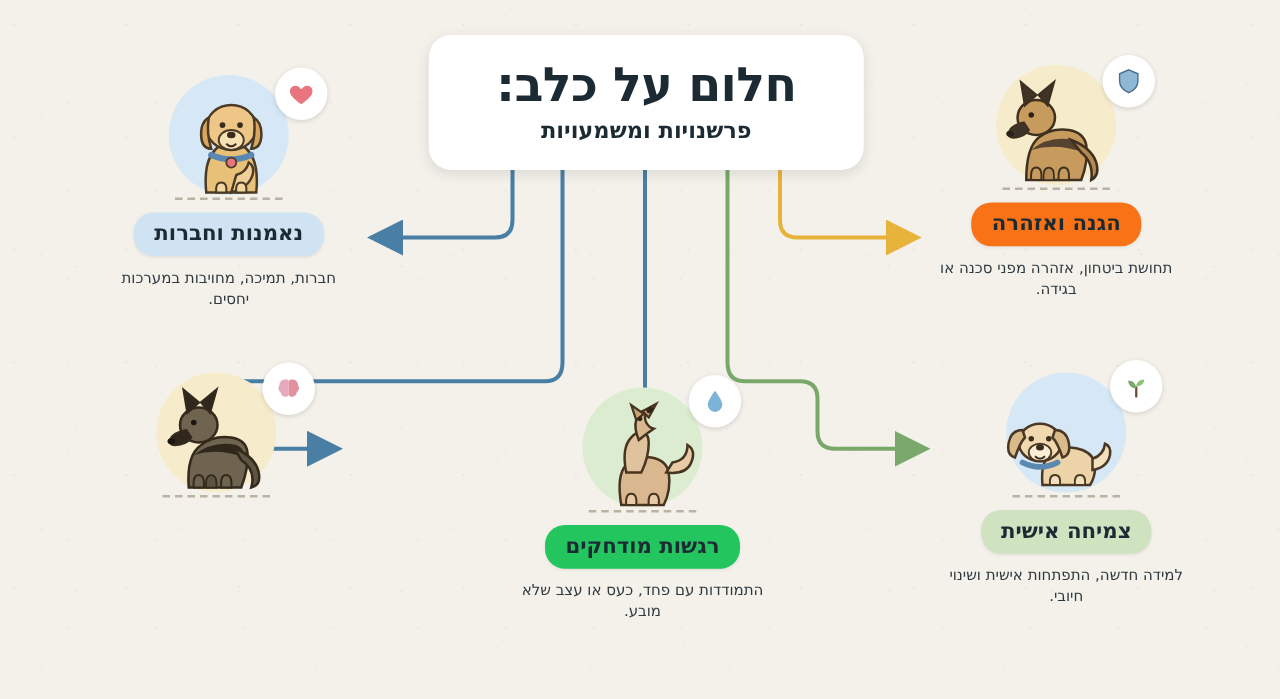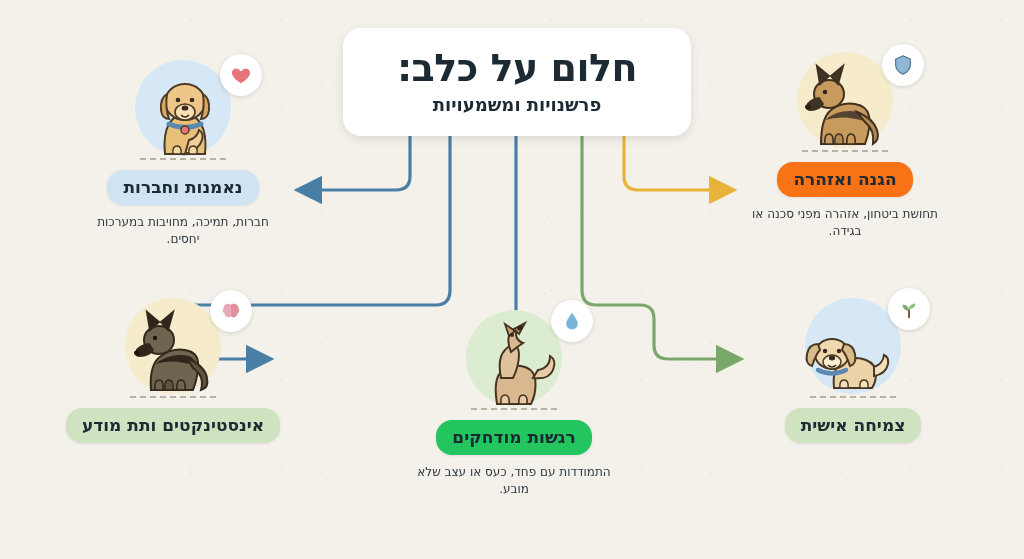--- a/index.html
+++ b/index.html
@@ -178,21 +178,20 @@
       <path d="M37 34 l-3 -18 l12 10 z" fill="#2f271c" stroke="#33291c" stroke-width="2"></path>
       <path d="M55 34 l5 -18 l-12 10 z" fill="#2f271c" stroke="#33291c" stroke-width="2"></path>
       <path d="M36 48 q-11 2 -13 8 q-1 4 4 4 q9 0 13 -6z" fill="#2f271c" stroke="#33291c" stroke-width="1.8"></path>
       <ellipse cx="24" cy="57" rx="3" ry="2.4" fill="#1d160f"></ellipse>
       <circle cx="42" cy="42" r="2.2" fill="#1d160f"></circle>
       <path d="M42 94 q-1 -10 4 -10 q5 0 4 10 z" fill="#6e6450" stroke="#33291c" stroke-width="1.6"></path>
       <path d="M64 94 q-1 -10 4 -10 q5 0 4 10 z" fill="#6e6450" stroke="#33291c" stroke-width="1.6"></path>
       <path d="M52 94 q-1 -10 4 -10 q5 0 4 10 z" fill="#5d5442" stroke="#33291c" stroke-width="1.4"></path>
     </svg>
   </div>
-  <div class="pill" style="background:#cfe3c0;">אינסטינקטים ותת מודע</div>
 </div>
 
 <div class="node" style="left:399px;top:300px;">
   <div class="node-art">
     <div class="blob" style="background:#dcecd0;"></div>
     <div class="badge" style="left:152px;top:0px;">
       <svg width="20" height="22" viewBox="0 0 24 24">
           <path d="M12 2 C12 2 5 11 5 15.2 A7 7 0 0 0 19 15.2 C19 11 12 2 12 2z" fill="#7bb4d8"></path>
         </svg>
     </div>
@@ -235,13 +234,14 @@
       <ellipse cx="44" cy="62" rx="3.2" ry="2.4" fill="#3a2c1c"></ellipse>
       <path d="M40 69 q4 4 8 0" stroke="#3a2c1c" stroke-width="1.5" fill="none"></path>
       <circle cx="37" cy="55" r="2.2" fill="#3a2c1c"></circle>
       <circle cx="51" cy="55" r="2.2" fill="#3a2c1c"></circle>
       <path d="M30 74 q14 7 28 0" stroke="#5a88b0" stroke-width="4.5" fill="none" stroke-linecap="round"></path>
       <path d="M52 92 q-1 -8 4 -8 q5 0 4 8 z" fill="#f2e0bd" stroke="#4a3824" stroke-width="1.6"></path>
       <path d="M72 92 q-1 -8 4 -8 q5 0 4 8 z" fill="#f2e0bd" stroke="#4a3824" stroke-width="1.6"></path>
     </svg>
   </div>
   <div class="pill" style="background:#cfe3c0;">צמיחה אישית</div>
+  <div class="desc">למידה חדשה, התפתחות אישית ושינוי חיובי.</div>
 </div>
 
 </body></html>

